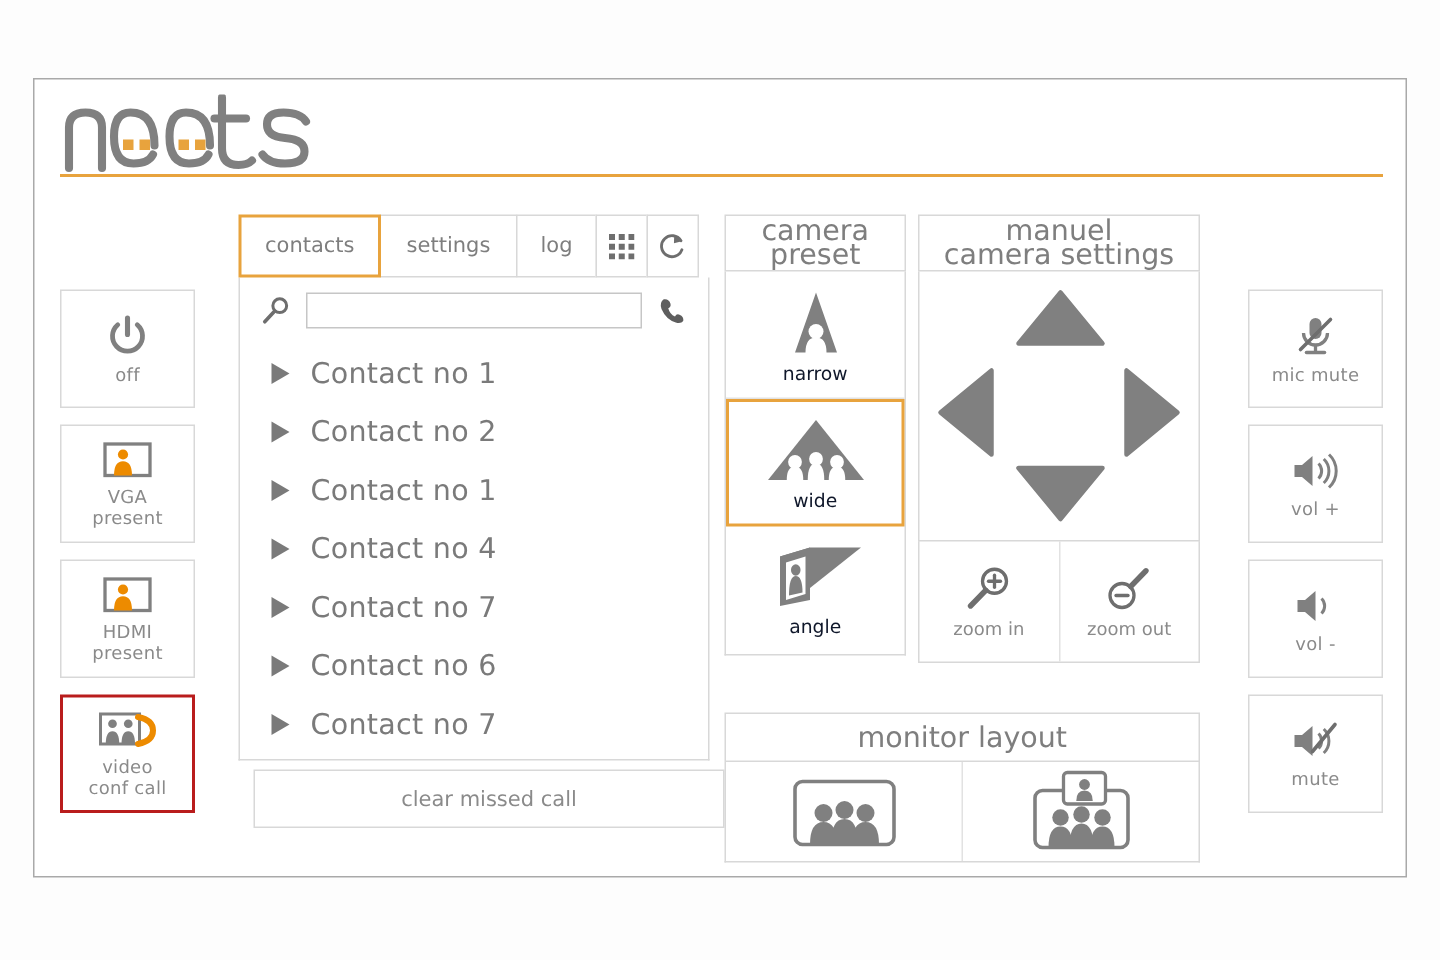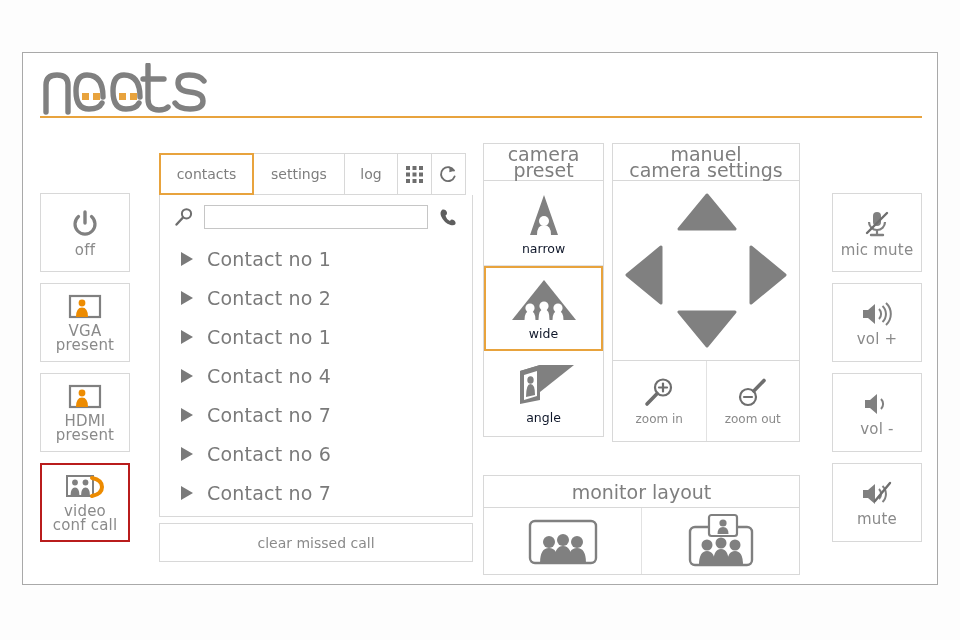--- a/index.html
+++ b/index.html
@@ -30,36 +30,36 @@
     background: #e8a33d;
   }
 
   
   .tile {
     background: #fff;
     border: 1px solid #d8d8d8;
     display: flex; flex-direction: column;
     align-items: center; justify-content: center;
     color: #8a8a8a;
-    font-size: 15px;
+    font-size: 12px;
     line-height: 14px;
     text-align: center;
   }
   .tile.sel { border: 2px solid #b91c1c; }
   .tile .lbl { margin-top: 4px; letter-spacing: .2px; }
   .ico { display:block; }
 
   
   .rail { position: absolute; width: 90px; }
   #rail-left  { left: 17px;  top: 140px; }
   #rail-right { left: 809px; top: 140px; }
   .rail .tile { width: 90px; height: 79px; margin-bottom: 11px; }
 
   
-  #contacts-panel { position: absolute; left: 136px; top: 100px; width: 314px; }
+  #contacts-panel { position: absolute; left: 136px; top: 90px; width: 314px; }
   #tabbar { display: flex; height: 42px; }
   .tab {
     border: 1px solid #d8d8d8; background:#fff;
     display:flex; align-items:center; justify-content:center;
     color:#7e7e7e; font-size:14px; height:42px;
     margin-left:-1px;
   }
   .tab:first-child { margin-left:0; }
   .tab.sel { border:2px solid #e8a33d; position:relative; z-index:2; }
   #tab-contacts  { width: 95px; }
@@ -82,21 +82,21 @@
   }
   .contact-row {
     display:flex; align-items:center; gap:13px;
     height:39px; padding-left:20px;
     color:#7a7a7a; font-size:19px; letter-spacing:.2px;
   }
   #clear-btn {
     margin-top:6px; width:314px; height:39px;
     border:1px solid #d8d8d8; background:#fff;
     display:flex; align-items:center; justify-content:center;
-    color:#8a8a8a; font-size:14px;
+    color:#8a8a8a; font-size:14px;margin-left:10px;
   }
 
   
   #preset-panel { position:absolute; left:460px; top:90px; width:121px; }
   .panel-head {
     border:1px solid #d8d8d8; background:#fff;
     display:flex; align-items:center; justify-content:center;
     color:#7e7e7e; font-size:19px; text-align:center; line-height:16px;
   }
   #preset-head { height:38px; }

